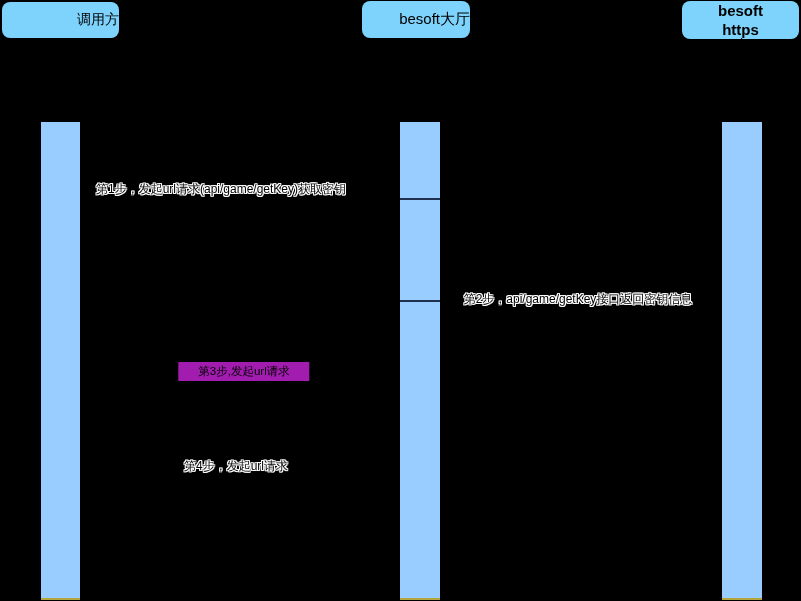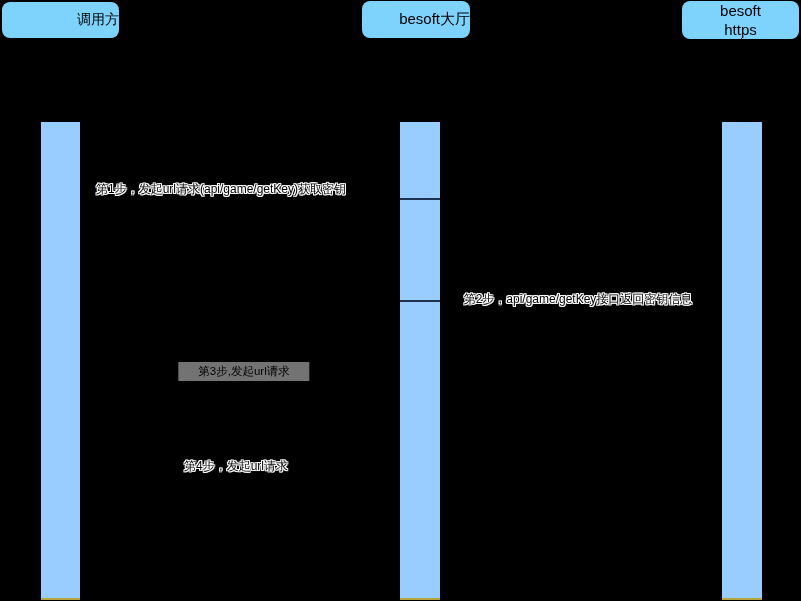--- a/index.html
+++ b/index.html
@@ -24,21 +24,21 @@
     color: #000000;
     display: flex;
     align-items: center;
     justify-content: flex-end;
     text-align: center;
     box-sizing: border-box;
   }
   .actor-caller  { left: 2px;   top: 2px; width: 117px; height: 36px; font-size: 14px; }
   .actor-hall    { left: 362px; top: 1px; width: 108px; height: 37px; font-size: 15px; }
   .actor-webapi  { left: 682px; top: 1px; width: 117px; height: 38px; font-size: 15px;
-                   flex-direction: column; line-height: 19px; }
+                   flex-direction: column; line-height: 19px; font-weight: bold; }
 
   
   .lifeline {
     position: absolute;
     top: 38px;
     height: 560px;
     width: 0;
     border-left: 1px dashed #000000;
     z-index: 0;
   }
@@ -108,21 +108,21 @@
   .msg-label-1 { left: 221px; top: 181px; }
   .msg-label-2 { left: 578px; top: 291px; }
   .msg-label-4 { left: 236px; top: 458px; }
 
   
   .msg-note {
     position: absolute;
     left: 244px;
     top: 362px;
     transform: translateX(-50%);
-    background: #737373;
+    background: #a21caf;
     color: #000000;
     font-size: 11.5px;
     line-height: 19px;
     text-align: center;
     white-space: nowrap;
     padding: 0 20px;
     z-index: 3;
   }
 </style>
 </head>

